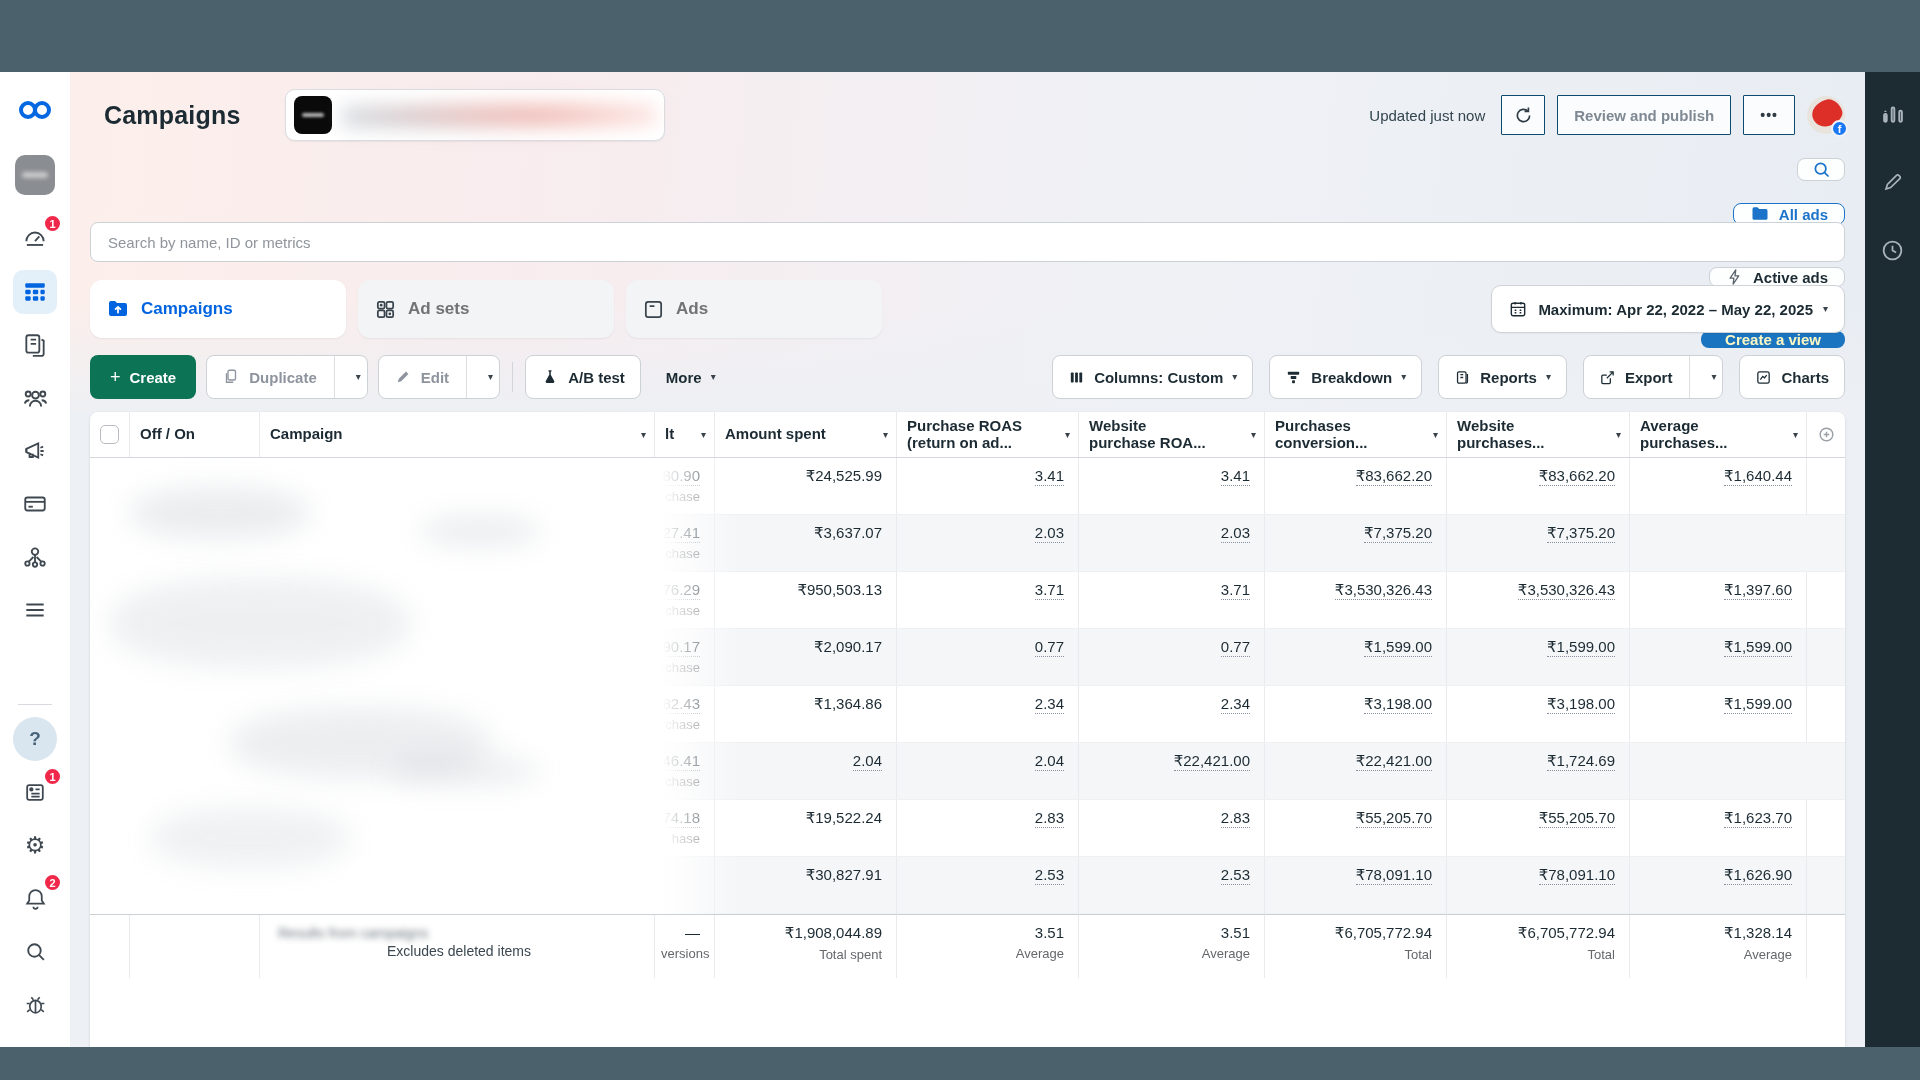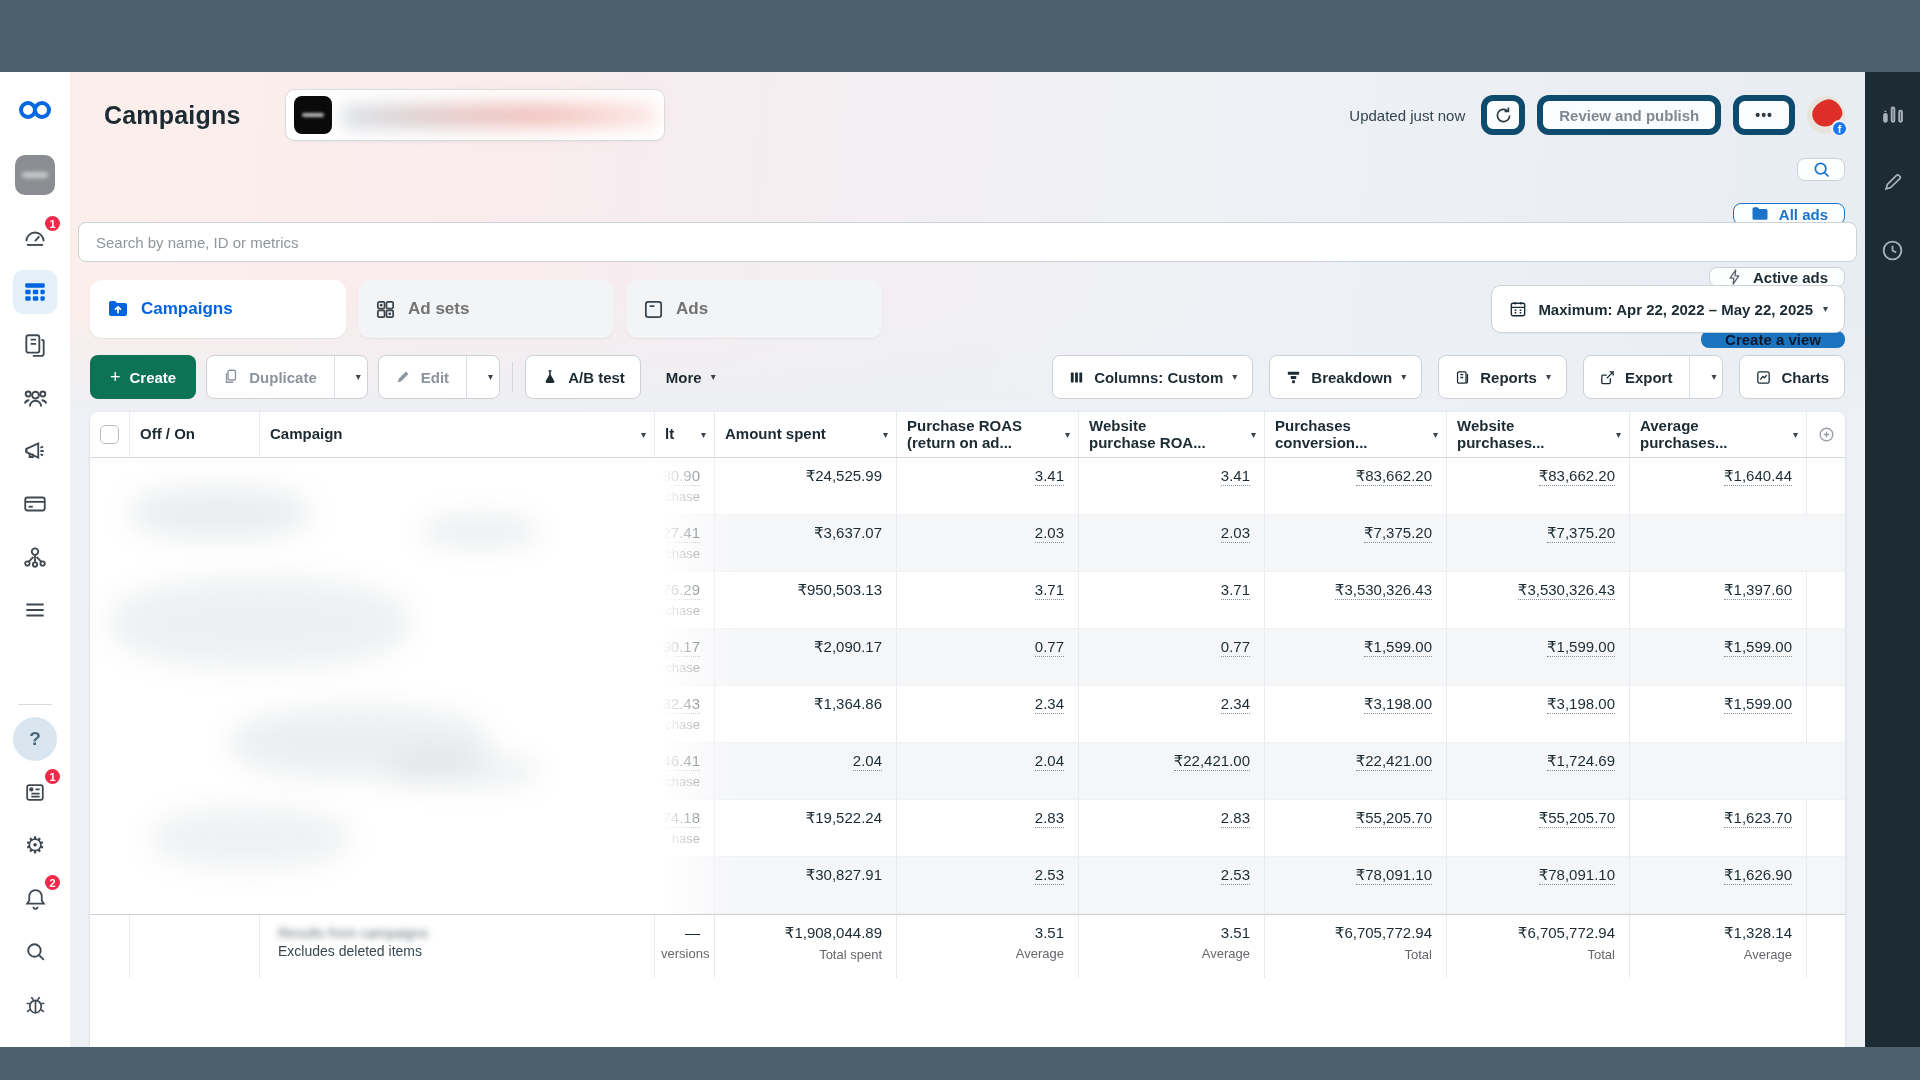--- a/index.html
+++ b/index.html
@@ -38,42 +38,42 @@
   .hdr { display:flex; align-items:center; height:86px; padding:0 20px; }
   .page-title { font-size:25px; font-weight:700; letter-spacing:.2px; margin:0 44px 0 14px; }
   .acct-chip { width:380px; height:52px; background:#fff; border:1px solid #d9dde1; border-radius:10px; display:flex; align-items:center; padding:0 8px; box-shadow:0 1px 2px rgba(0,0,0,.05); cursor:pointer; }
   .acct-logo { width:38px; height:38px; border-radius:8px; background:#0a0a0a; position:relative; flex:0 0 38px; }
   .acct-logo::after { content:""; position:absolute; left:8px; top:17px; width:22px; height:4px; border-radius:2px; background:rgba(255,255,255,.7); filter:blur(1.5px); }
   .acct-blur { flex:1; height:36px; margin-left:10px; border-radius:8px; filter:blur(9px);
     background:radial-gradient(ellipse at 62% 50%, rgba(240,160,150,.8), rgba(240,160,150,0) 70%),
                radial-gradient(ellipse at 18% 55%, rgba(150,160,172,.55), rgba(150,160,172,0) 60%); }
   .hdr-right { margin-left:auto; display:flex; align-items:center; gap:12px; }
   .updated { font-size:15px; color:#33454f; margin-right:4px; }
-  .btn-ghost { height:40px; background:#fbfcfd; border:6px solid #0c4a6e; border-radius:12px; display:flex; align-items:center; justify-content:center; padding:0 16px; font-size:15px; font-weight:600; cursor:pointer; }
+  .btn-ghost { height:40px; background:#fbfcfd; border:1px solid #0c4a6e; border-radius:1px; display:flex; align-items:center; justify-content:center; padding:0 16px; font-size:15px; font-weight:600; cursor:pointer; }
   .btn-icon40 { width:44px; padding:0; color:#2f3b44; }
   .review-btn { color:#7e8993; }
   .dots-btn { color:#2f3b44; letter-spacing:1px; font-size:14px; }
   .avatar { width:38px; height:38px; border-radius:50%; background:#e8e4dd; position:relative; cursor:pointer; }
   .avatar::before { content:""; position:absolute; inset:4px 3px 8px 5px; background:#dd2f28; border-radius:58% 42% 55% 45%/50% 60% 40% 50%; transform:rotate(-18deg); }
   .fb-badge { position:absolute; right:-3px; bottom:-3px; width:17px; height:17px; border-radius:50%; background:#1877f2; border:2px solid #f0f2f5; color:#fff; font-size:11px; font-weight:700; display:flex; align-items:center; justify-content:center; }
 
   
   .filter-row { display:flex; align-items:flex-end; height:62px; padding:0 20px; gap:11px;flex-direction:column; }
   .sq-btn { width:48px; height:44px; background:#fdfefe; border:1px solid #ccd1d5; border-radius:8px; display:flex; align-items:center; justify-content:center; color:#1b74c9; cursor:pointer; }
   .vdiv { width:1px; height:30px; background:#d2d6da; margin:0 2px; }
   .chip { height:44px; background:#fdfefe; border:1px solid #ccd1d5; border-radius:8px; display:flex; align-items:center; gap:9px; padding:0 16px; font-size:15px; font-weight:600; color:#1c2b33; cursor:pointer; }
   .chip .cicon { color:#5a646d; display:flex; }
   .chip.sel { border-color:#1b74c9; color:#1b74c9; }
   .chip.sel .cicon { color:#1b74c9; }
   .seemore { display:flex; align-items:center; gap:8px; font-size:15px; font-weight:600; color:#1c2b33; padding:0 10px; cursor:pointer; }
   .plus-g { font-size:19px; font-weight:400; color:#38424b; }
-  .btn-primary { margin-left:auto; height:44px; background:#1a74bf; color:#0f172a; border-radius:8px; display:flex; align-items:center; padding:0 24px; font-size:15px; font-weight:700; cursor:pointer; }
-
-  
-  .search-row { padding:2px 8px 8px; }
+  .btn-primary { margin-left:auto; height:44px; background:#1a74bf; color:#fef9c3; border-radius:8px; display:flex; align-items:center; padding:0 24px; font-size:15px; font-weight:700; cursor:pointer; }
+
+  
+  .search-row { padding:2px 20px 8px; }
   .search-input { width:100%; height:40px; background:#fff; border:1px solid #ccd1d6; border-radius:8px; padding:0 17px; font-size:15px; color:#1c2b33; font-family:inherit; }
   .search-input::placeholder { color:#8f959b; }
 
   
   .tabs-row { display:flex; align-items:center; height:74px; padding:4px 20px 0; gap:12px; }
   .tab { width:256px; height:58px; border-radius:12px; background:#f2f4f6; box-shadow:0 1px 2px rgba(0,0,0,.06); display:flex; align-items:center; gap:11px; padding:0 16px; font-size:17px; font-weight:700; color:#737373; cursor:pointer; }
   .tab.active { background:#fff; color:#0064e0; }
   .tab .ticon { display:flex; color:#39434c; }
   .date-btn { margin-left:auto; height:48px; background:#fff; border:1px solid #cfd3d7; border-radius:10px; display:flex; align-items:center; gap:10px; padding:0 16px; font-size:15px; font-weight:600; color:#1c2b33; cursor:pointer; box-shadow:0 1px 2px rgba(0,0,0,.04); }
 
@@ -110,21 +110,21 @@
   .redact { position:absolute; top:0; left:0; width:650px; height:456px; z-index:2;
     background:linear-gradient(to right, #fff 0, #fff 572px, rgba(255,255,255,0) 650px); }
   .sm { position:absolute; background:#97a2ab; filter:blur(14px); border-radius:45%; }
 
   .tfoot { height:64px; border-top:1px solid #ccd1d5; background:#fff; position:relative; z-index:3; align-items:stretch; }
   .tf { border-right:1px solid #e8eaed; padding:9px 14px 0 6px; text-align:right; font-size:15px; }
   .tf:last-child { border-right:none; }
   .tf .sub { display:block; font-size:13px; color:#65676b; margin-top:5px; }
   .fnote { text-align:left; padding-left:18px; }
   .fnote .blurline { display:inline-block; font-size:14px; color:#3a4750; filter:blur(3px); opacity:.75; }
-  .fnote .sub2 { display:block; font-size:14px; color:#3a4750; margin-top:2px; }
+  .fnote .sub2 { display:block; font-size:14px; color:#3a4750; margin-top:2px;text-align:center; }
 
   .hscroll { position:absolute; bottom:3px; left:1122px; width:633px; height:10px; border-radius:5px; background:#c2c6ca; cursor:pointer; z-index:4; }
 
   svg { display:block; }
 </style>
 </head>
 <body>
 
 <div class="stage">
   <div class="app">

